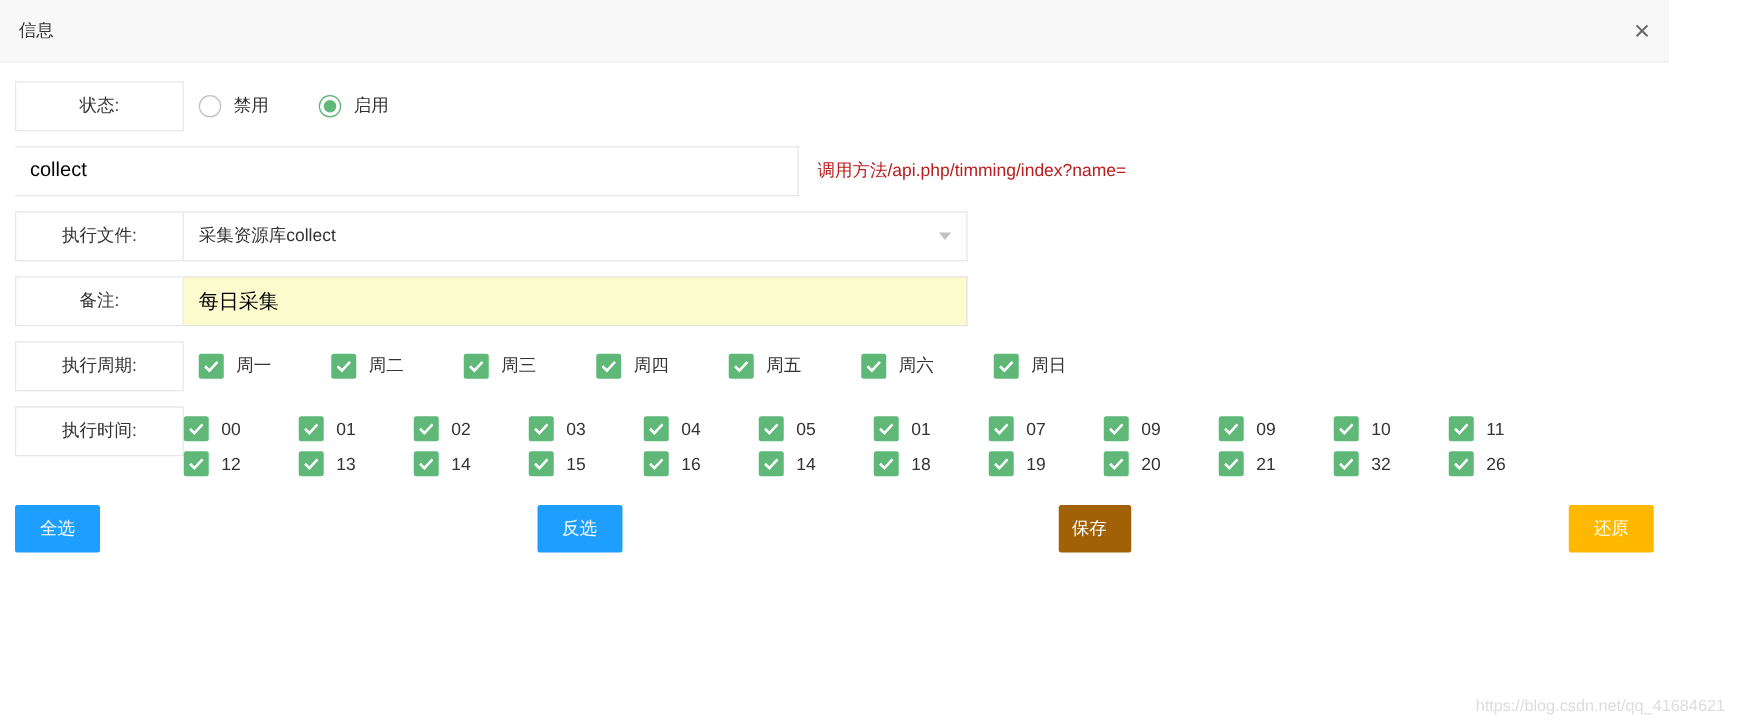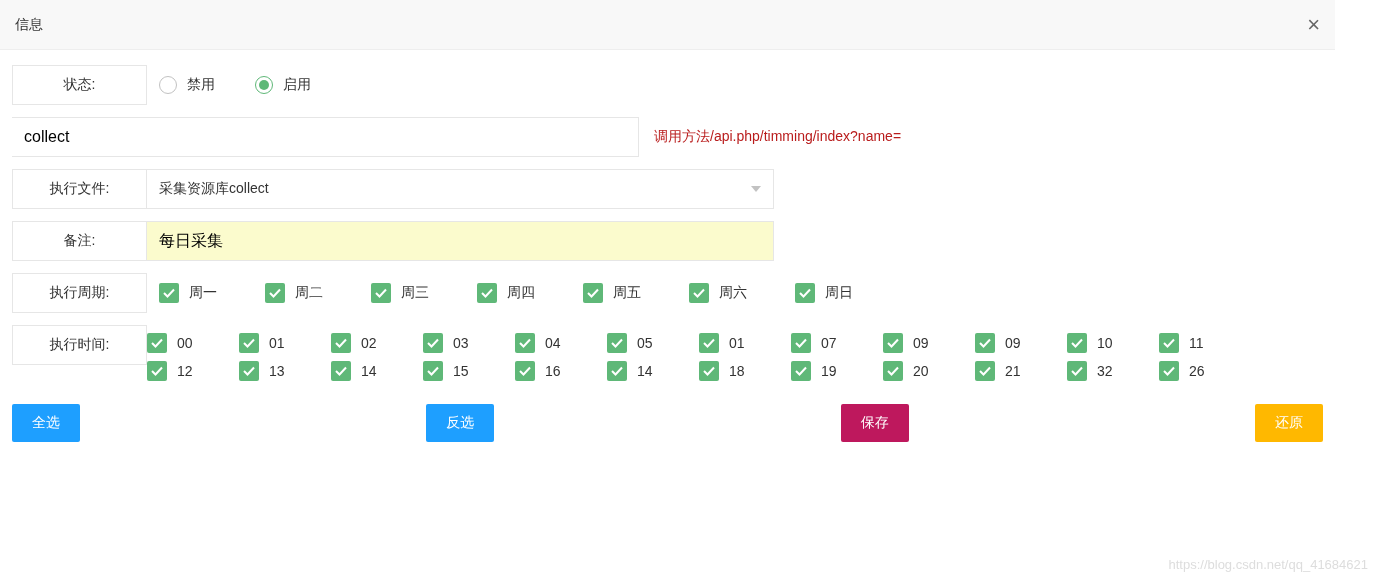--- a/index.html
+++ b/index.html
@@ -23,24 +23,24 @@
     .highlight { background: #fbfbcd; }
     .select-wrap { width: 100%; height: 36px; display: flex; align-items: center; justify-content: space-between; cursor: pointer; }
     .caret { width: 0; height: 0; border-left: 5px solid transparent; border-right: 5px solid transparent; border-top: 6px solid #c2c2c2; }
     .checkbox-item { display: flex; align-items: center; width: 106px; }
     .checkbox-item-hour { display: flex; align-items: center; width: 92px; }
     .checkbox-box { width: 20px; height: 20px; background: #5FB878; border-radius: 2px; display: flex; align-items: center; justify-content: center; margin-right: 10px; cursor: pointer; flex-shrink: 0; }
     .checkbox-box svg { width: 12px; height: 12px; }
     .btn-row { display: flex; justify-content: space-between; gap: 10px; margin-top: 15px; }
     .btn { height: 38px; padding: 0 20px; border: none; color: #fff; font-size: 14px; cursor: pointer; border-radius: 2px; }
     .btn-blue { background: #1E9FFF; }
-    .btn-green { background: #be185d; }
+    .btn-green { background: #a16207; padding-left: 10px; }
     .btn-orange { background: #FFB800; }
     .blur-box { width: 290px; height: 20px; background: #eee; filter: blur(3px); }
-    .watermark { position: absolute; right: 22px; bottom: 5px; color: #ddd; font-size: 13px; }
+    .watermark { position: absolute; right: 10px; bottom: 5px; color: #ddd; font-size: 13px; }
     .hours-wrap { display: flex; flex-wrap: wrap; padding: 8px 0; }
   </style>
 </head>
 <body>
 
 <div class="modal">
   <div class="modal-header">
     <span class="modal-title">信息</span>
     <span class="close-x">×</span>
   </div>

